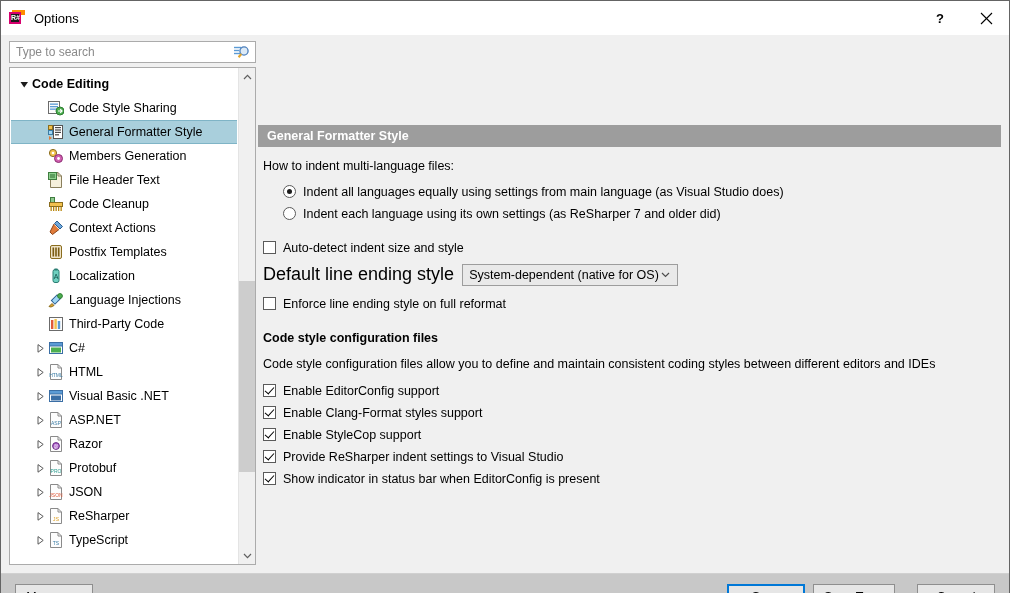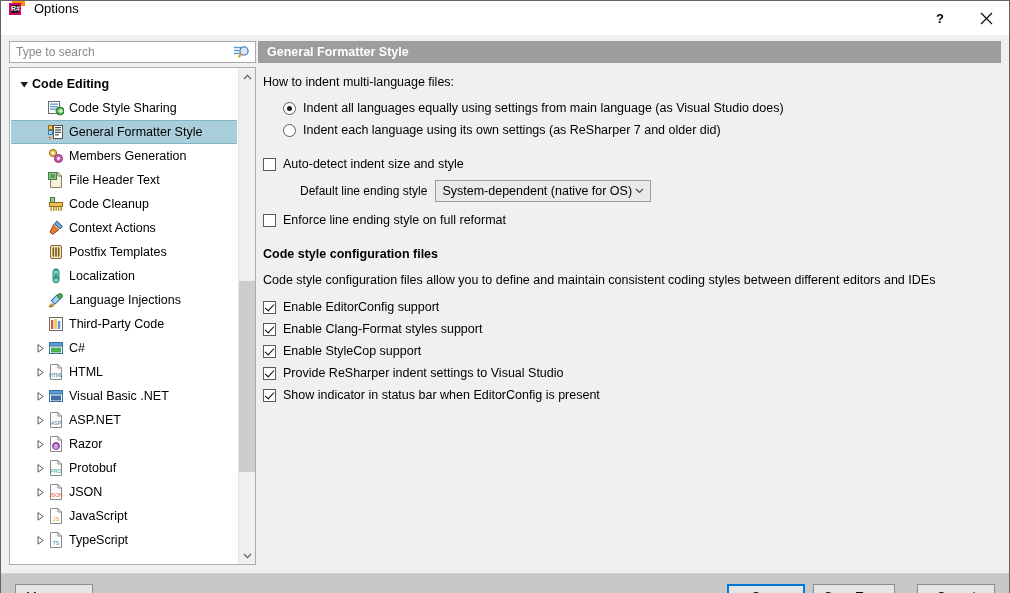--- a/index.html
+++ b/index.html
@@ -26,20 +26,21 @@
     display: flex;
     flex-direction: column;
   }
 
   
   .titlebar {
     height: 34px;
     flex: 0 0 34px;
     background: #ffffff;
     display: flex;
+    align-items: center;
     position: relative;
   }
   .app-icon {
     width: 16px;
     height: 16px;
     margin-left: 8px;
     position: relative;
     flex: 0 0 16px;
   }
   .app-icon .sq-a {
@@ -97,20 +98,21 @@
   .title-btn.help { font-weight: bold; font-size: 13px; }
   .title-btn svg { display: block; }
 
   
   .body-area {
     flex: 1 1 auto;
     display: flex;
     background: #f0f0f0;
     padding: 0;
     position: relative;
+    align-items: center;
   }
 
   
   .left-col {
     width: 255px;
     flex: 0 0 255px;
     padding: 6px 0 0 8px;
     box-sizing: border-box;
     display: flex;
     flex-direction: column;
@@ -330,23 +332,22 @@
   .spacer-12 { height: 12px; }
   .spacer-16 { height: 16px; }
 
   .combo-row {
     display: flex;
     align-items: center;
     height: 24px;
     margin: 4px 0 6px 0;
   }
   .combo-row .combo-label {
-    font-size: 12px;
+    font-size: 18px;
     margin-right: 8px;
-    margin-left: 37px;
   }
   .combo {
     height: 22px;
     border: 1px solid #9d9d9d;
     background: #e9e9e9;
     display: flex;
     align-items: center;
     padding: 0 4px 0 6px;
     box-sizing: border-box;
     min-width: 196px;
@@ -715,21 +716,21 @@
                     <polygon points="2,0.6 7.2,4.4 2,8.2" fill="none" stroke="#5a5a5a" stroke-width="1"></polygon>
                   </svg>
                 </span>
                 <span class="tree-icon">
                   <svg width="16" height="16" viewBox="0 0 16 16">
                     <path d="M2.5 0.5 L10 0.5 L13.5 4 L13.5 15.5 L2.5 15.5 Z" fill="#fdfdfd" stroke="#8a8a8a" stroke-width="1"></path>
                     <path d="M10 0.5 L10 4 L13.5 4" fill="none" stroke="#8a8a8a" stroke-width="1"></path>
                     <text x="8" y="13" font-size="5.5" text-anchor="middle" fill="#e0a52e" font-family="sans-serif">JS</text>
                   </svg>
                 </span>
-                <span class="tree-label">JavaScript</span>
+                <span class="tree-label">ReSharper</span>
               </div>
               <div class="tree-item">
                 <span class="tree-indent"></span>
                 <span class="twisty">
                   <svg width="9" height="9" viewBox="0 0 9 9">
                     <polygon points="2,0.6 7.2,4.4 2,8.2" fill="none" stroke="#5a5a5a" stroke-width="1"></polygon>
                   </svg>
                 </span>
                 <span class="tree-icon">
                   <svg width="16" height="16" viewBox="0 0 16 16">

